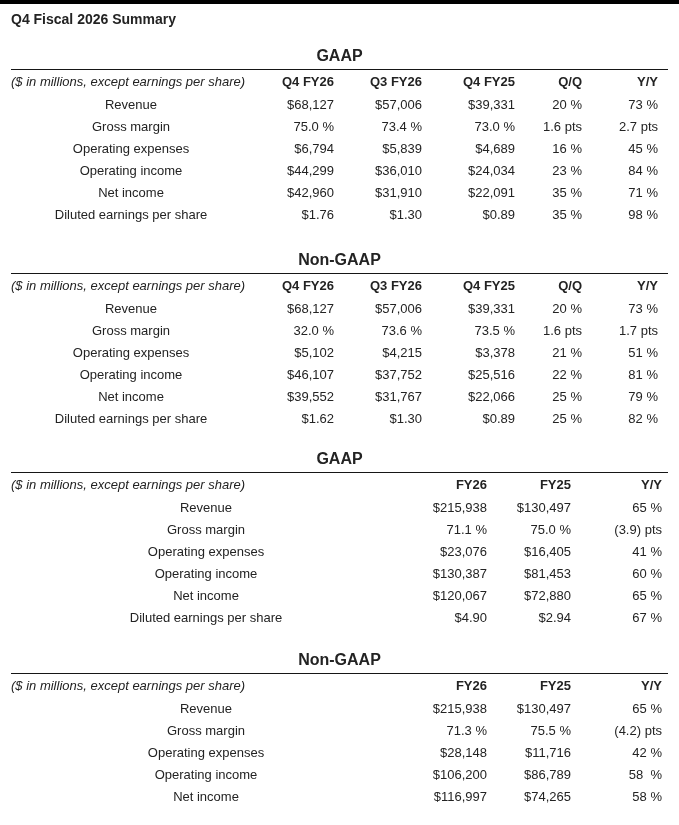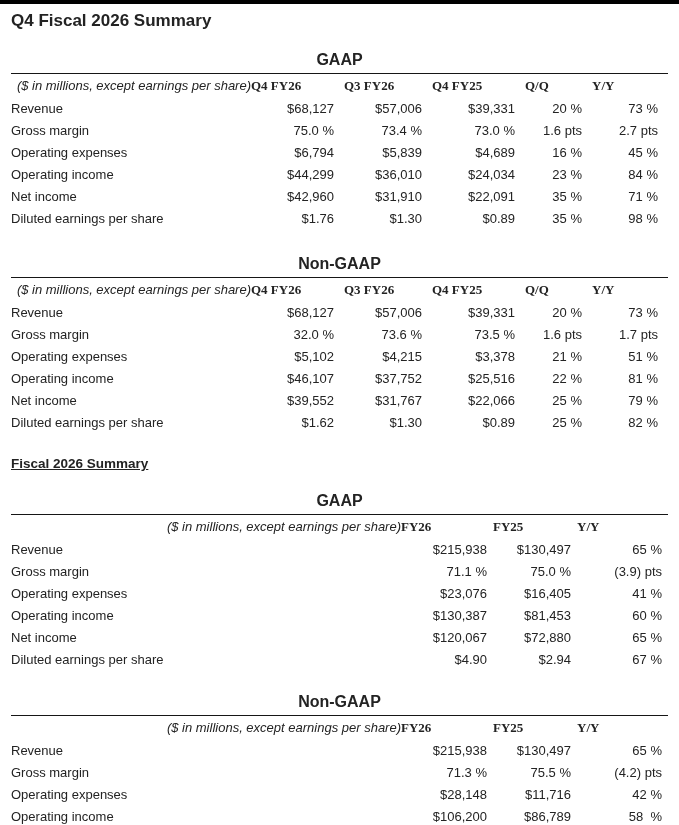--- a/index.html
+++ b/index.html
@@ -6,39 +6,39 @@
   body {
     width:679px; height:825px;
     background:#ffffff;
     color:#232323;
     font-family:"Liberation Sans", sans-serif;
     position:relative;
     overflow:hidden;
   }
   .topbar { position:absolute; top:0; left:0; width:679px; height:4px; background:#000000; }
   .doc { padding:7px 11px 0 11px; }
-  .h1 { font-size:17px; font-weight:bold; margin:4px 0 0 0; }
+  .h1 { font-size:14px; font-weight:bold; margin:4px 0 0 0; }
   .h2 { font-size:13.5px; font-weight:bold; text-decoration:underline; margin:23px 0 0 0; }
   .ft-q4gaap { margin-top:20px; }
   .ft-q4non  { margin-top:26px; }
   .ft-fygaap { margin-top:21px; }
   .ft-fynon  { margin-top:23px; }
   .tbl-title { text-align:center; font-weight:bold; font-size:16px; padding-bottom:4px; width:657px; }
   table {
     width:657px;
     border-collapse:collapse;
     table-layout:fixed;
     font-size:13px;
     border-top:1.5px solid #161616;
   }
   th, td { padding:0; vertical-align:middle; }
   thead th { height:23px; }
-  th.unit { text-align:right; font-style:italic; font-weight:normal; }
-  th.col  { text-align:left; font-weight:bold; padding-right:10px;font-family:Liberation Serif, serif; }
-  td.lbl  { text-align:left; height:22px; }
+  th.unit { text-align:left; font-style:italic; font-weight:normal; }
+  th.col  { text-align:right; font-weight:bold; padding-right:10px; }
+  td.lbl  { text-align:center; height:22px; }
   td.val  { text-align:right; padding-right:10px; white-space:pre; }
   table.fy th.col, table.fy td.val { padding-right:6px; }
 </style>
 </head>
 <body>
 
 <div class="topbar"></div>
 
 <div class="doc">
 
@@ -185,21 +185,20 @@
           <td class="val">$1.62</td>
           <td class="val">$1.30</td>
           <td class="val">$0.89</td>
           <td class="val">25 %</td>
           <td class="val">82 %</td>
         </tr>
       </tbody>
     </table>
   </section>
 
-  <div class="h2">Fiscal 2026 Summary</div>
 
   <section class="fin-table ft-fygaap">
     <div class="tbl-title">GAAP</div>
     <table class="fy">
       <colgroup>
         <col style="width:390px">
           <col style="width:92px">
           <col style="width:84px">
           <col style="width:91px">
       </colgroup>

